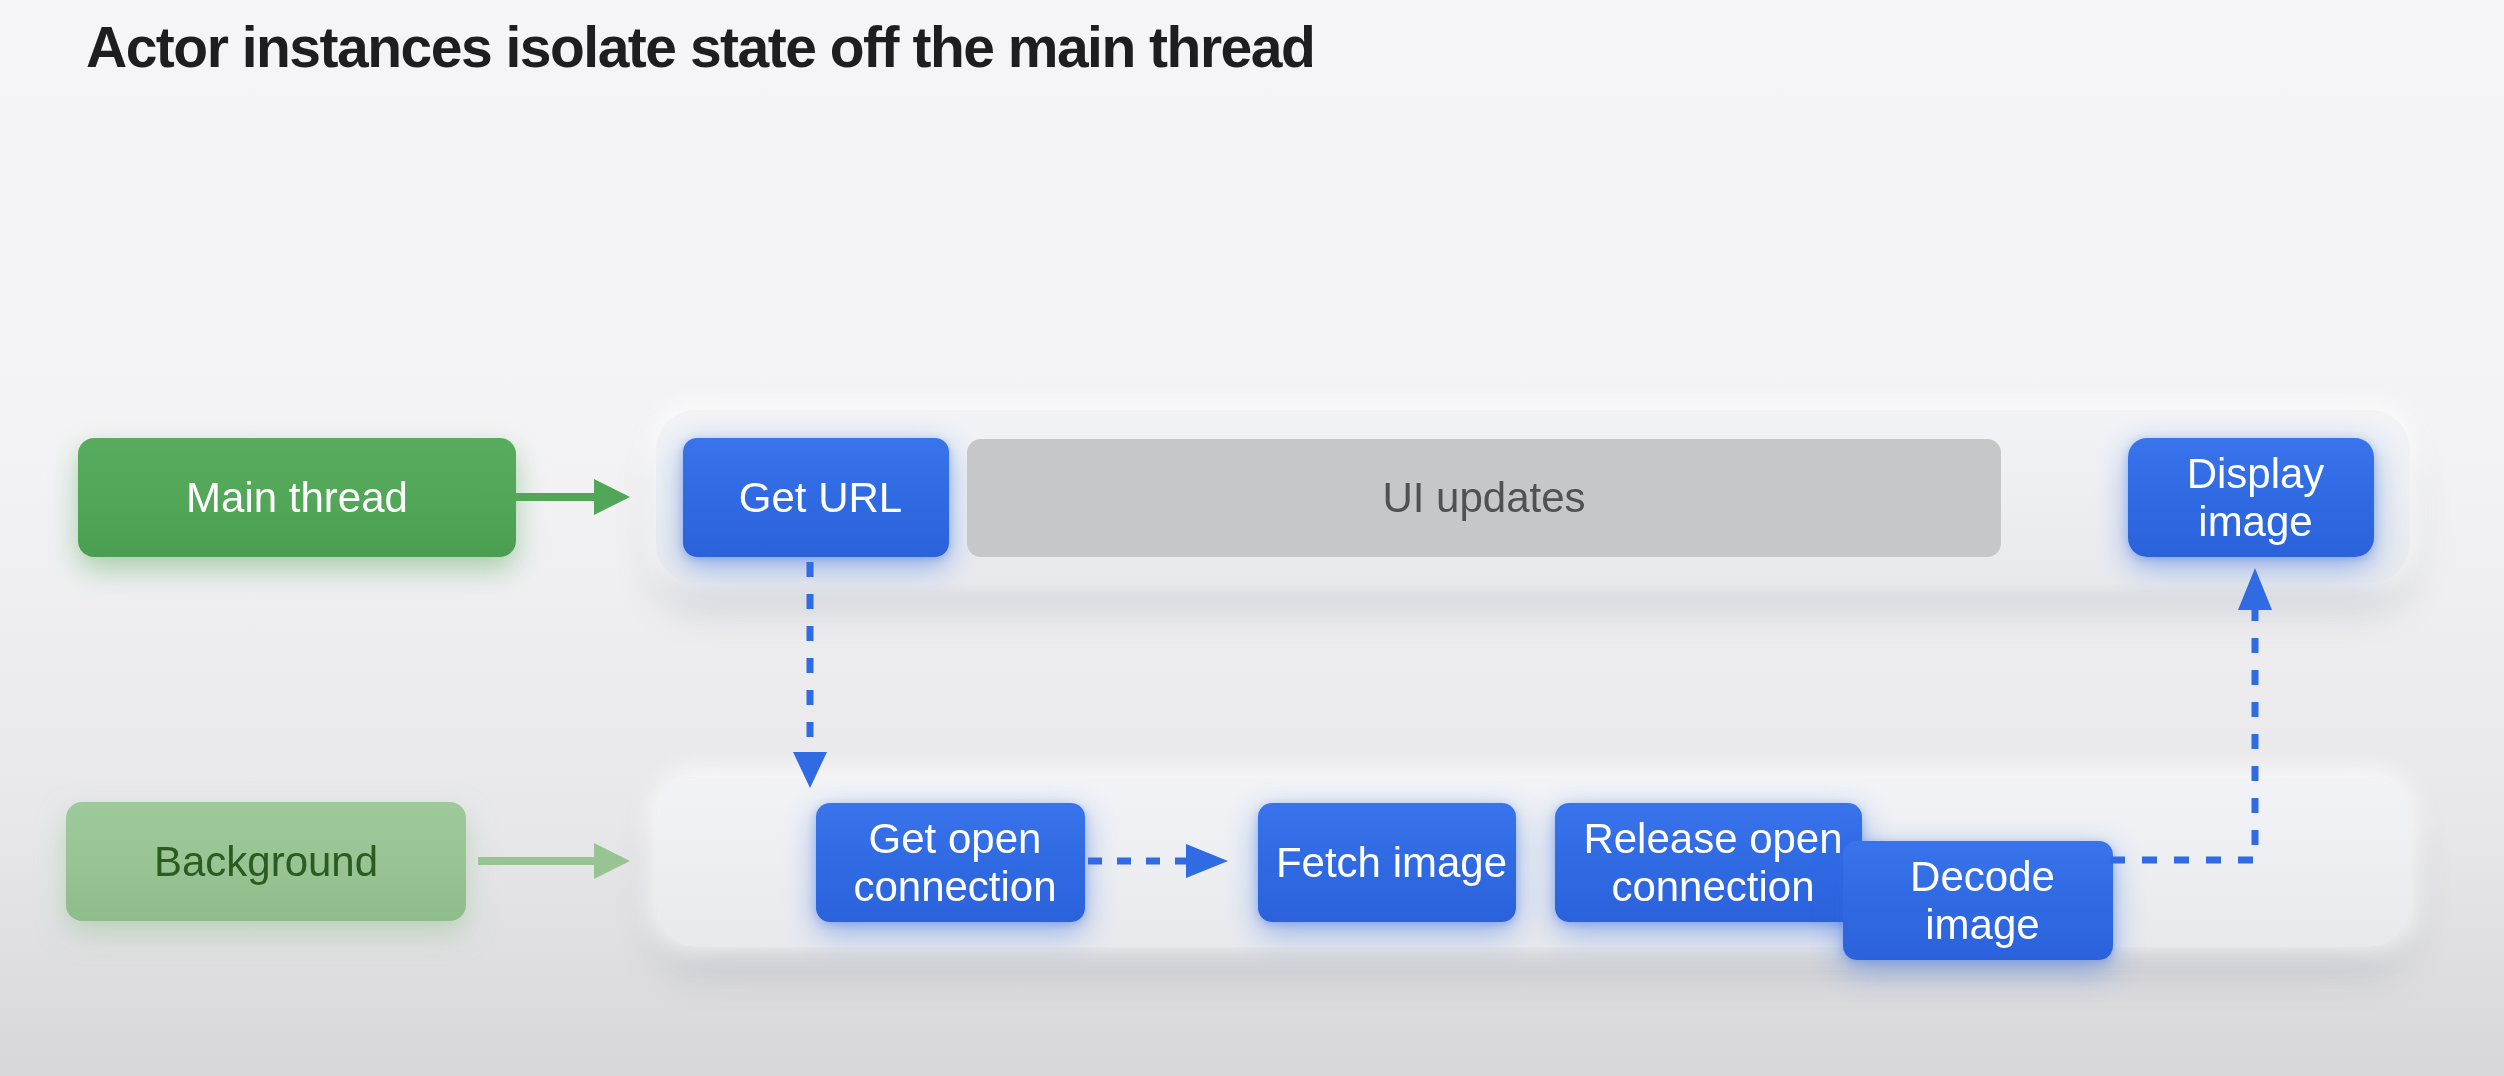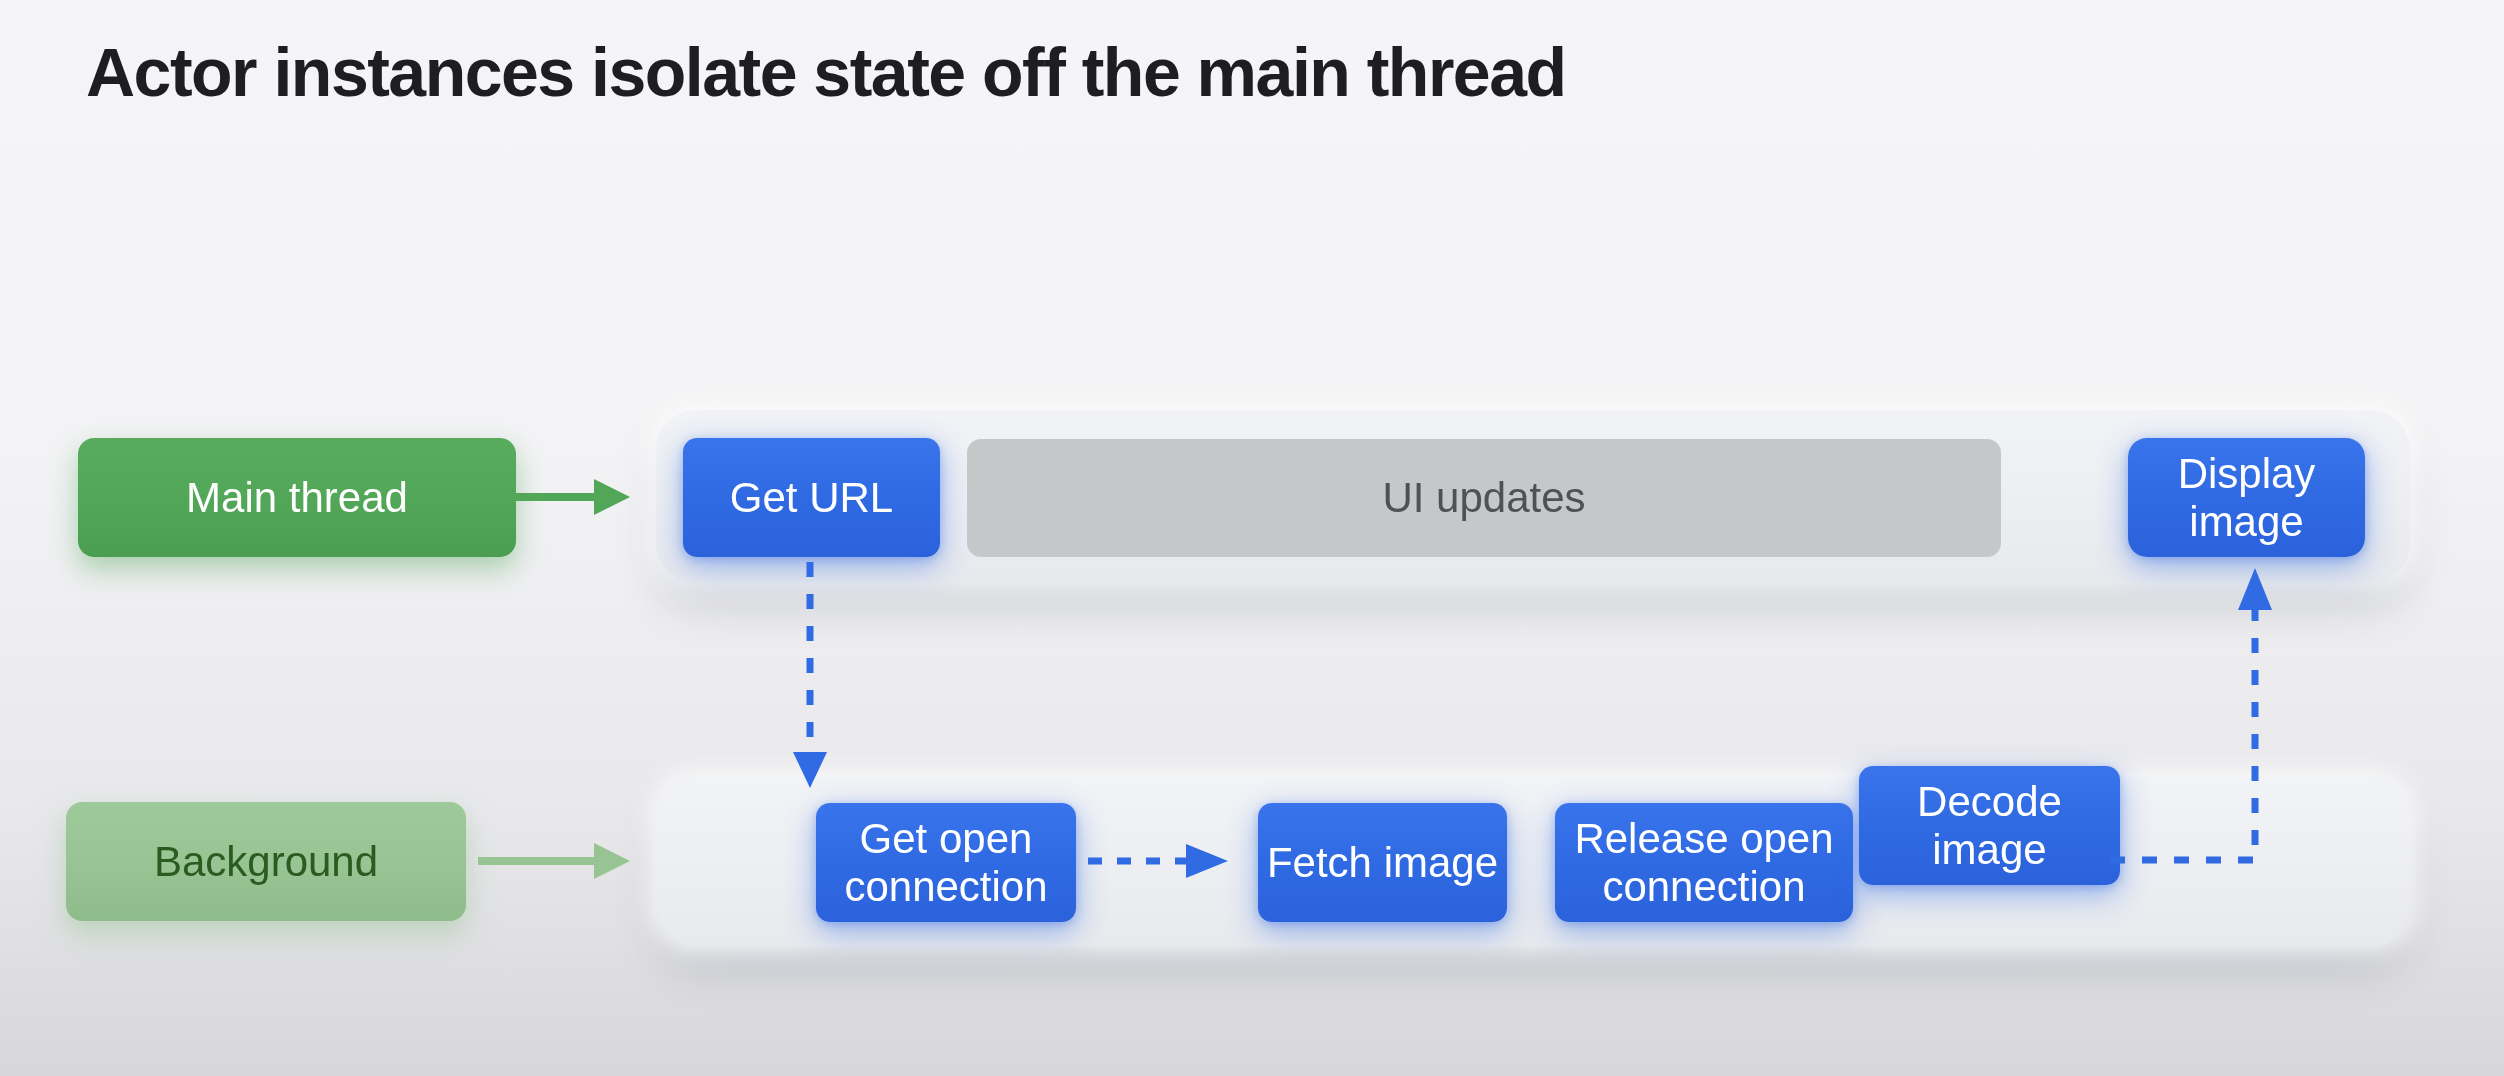--- a/index.html
+++ b/index.html
@@ -11,38 +11,39 @@
     --panel:#ECEEF2; --box-text:#FFFFFF;
   }
   html,body{margin:0;padding:0;}
   body{
     width:2504px;height:1076px;overflow:hidden;position:relative;
     font-family:"Liberation Sans","DejaVu Sans",sans-serif;
     background:linear-gradient(180deg,var(--page-top) 0%,#F3F3F5 42%,#E8E8EB 76%,var(--page-bottom) 100%);
   }
   .title{
     position:absolute;left:86px;top:14px;
-    font-size:68px;font-weight:700;letter-spacing:-1.5px;
-    color:var(--title-text);white-space:nowrap;margin-top:19px;
+    font-size:57px;font-weight:700;letter-spacing:-1.5px;
+    color:var(--title-text);white-space:nowrap;
   }
   .lane-panel{
     position:absolute;border-radius:40px;
     background:linear-gradient(180deg,#F1F3F6 0%,var(--panel) 55%,#E7E9ED 100%);
     box-shadow:0 0 26px 6px rgba(255,255,255,0.85), 0 26px 46px -8px rgba(90,100,120,0.30);
   }
   #panel-main{left:656px;top:410px;width:1754px;height:173px;}
   #panel-bg  {left:656px;top:777px;width:1754px;height:170px;}
   .node,.tag{
     position:absolute;display:flex;align-items:center;justify-content:center;
     text-align:center;font-size:42px;line-height:1.12;white-space:pre-line;
   }
   .node{border-radius:14px;color:var(--box-text);}
   .node.blue{
     background:linear-gradient(180deg,#3A74EC 0%,var(--blue) 45%,#2B62DB 100%);
     box-shadow:0 10px 30px rgba(48,107,228,0.45), 0 2px 8px rgba(48,107,228,0.30);
+    padding-left:9px;
   }
   .node.gray{
     background:var(--gray-bar);color:var(--gray-bar-text);
   }
   .tag{border-radius:16px;}
   .tag.green{
     background:linear-gradient(180deg,#59AC5E 0%,var(--green-solid) 55%,#4B9E51 100%);
     color:var(--box-text);
     box-shadow:0 12px 28px rgba(82,166,87,0.45);
   }
@@ -52,21 +53,21 @@
     box-shadow:0 12px 28px rgba(152,195,147,0.50);
   }
   #tag-main{left:78px;top:438px;width:438px;height:119px;}
   #tag-bg  {left:66px;top:802px;width:400px;height:119px;}
   #node-get-url      {left:683px; top:438px;width:257px; height:119px;}
   #node-ui-updates   {left:967px; top:439px;width:1034px;height:118px;}
   #node-display-image{left:2128px;top:438px;width:237px; height:119px;border-radius:19px;}
   #node-get-open     {left:816px; top:803px;width:260px; height:119px;}
   #node-fetch        {left:1246px;top:803px;width:249px; height:119px;margin-left:12px;}
   #node-release      {left:1523px;top:803px;width:298px; height:119px;margin-left:32px;}
-  #node-decode       {left:1843px;top:766px;width:261px; height:119px;margin-left:16px;}
+  #node-decode       {left:1843px;top:841px;width:261px; height:119px;}
   svg.arrows{position:absolute;left:0;top:0;pointer-events:none;}
   .arr-green line{stroke:var(--green-solid);stroke-width:8;}
   .arr-green polygon{fill:var(--green-solid);}
   .arr-green-light line{stroke:var(--green-light);stroke-width:8;}
   .arr-green-light polygon{fill:var(--green-light);}
   .arr-blue line,.arr-blue path{stroke:var(--blue);stroke-width:7;fill:none;}
   .arr-blue polygon{fill:var(--blue);}
   .dashed{stroke-dasharray:15 17;}
   .dashed-h{stroke-dasharray:14 15;}
 </style>

